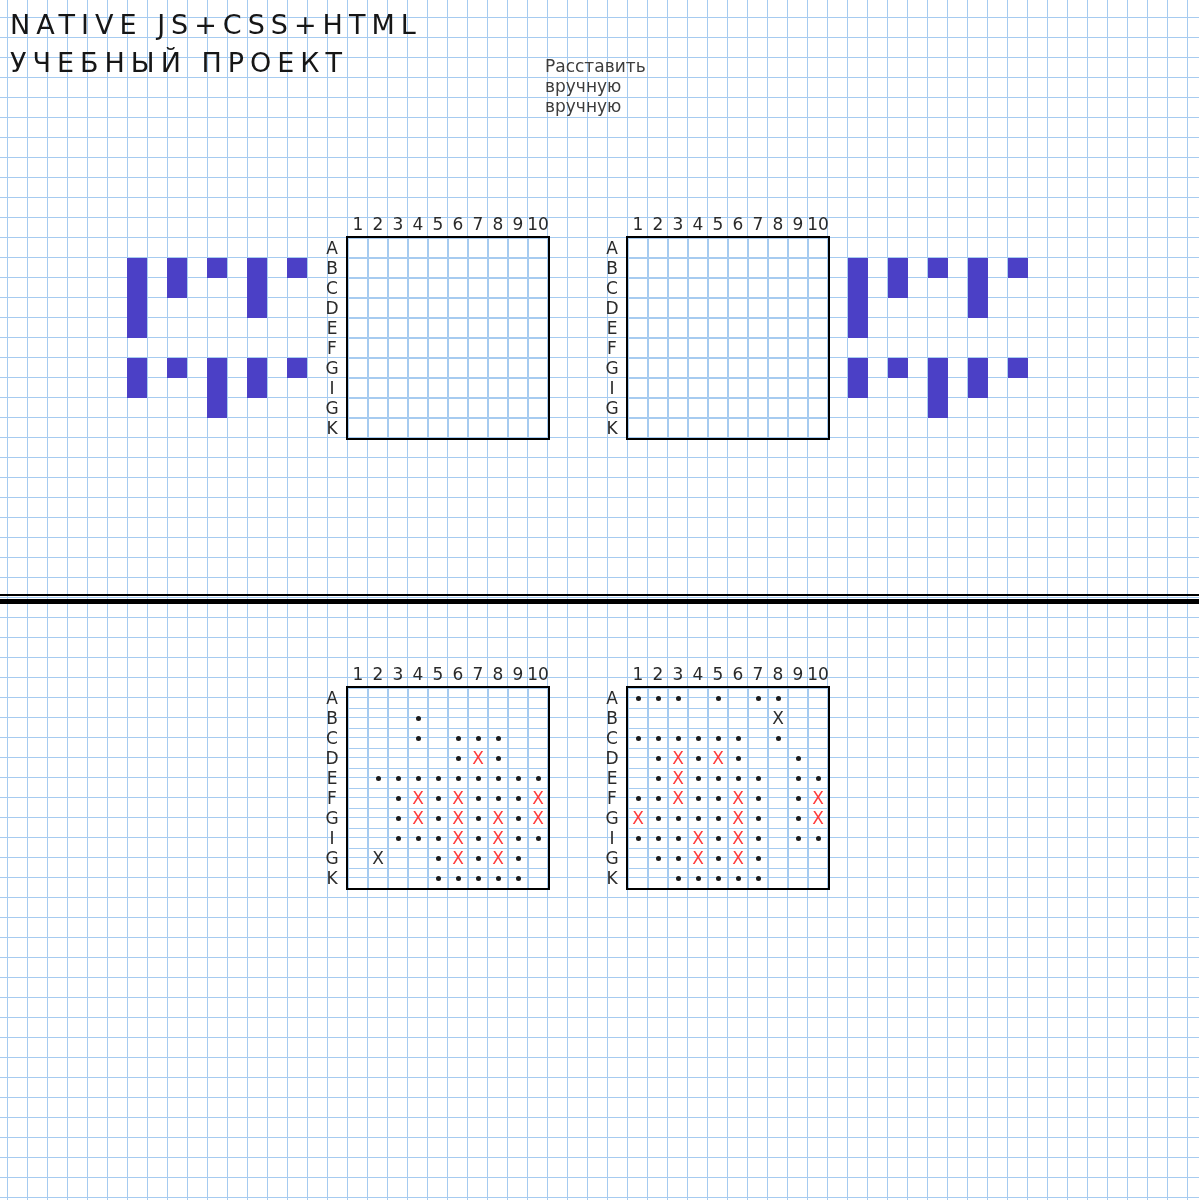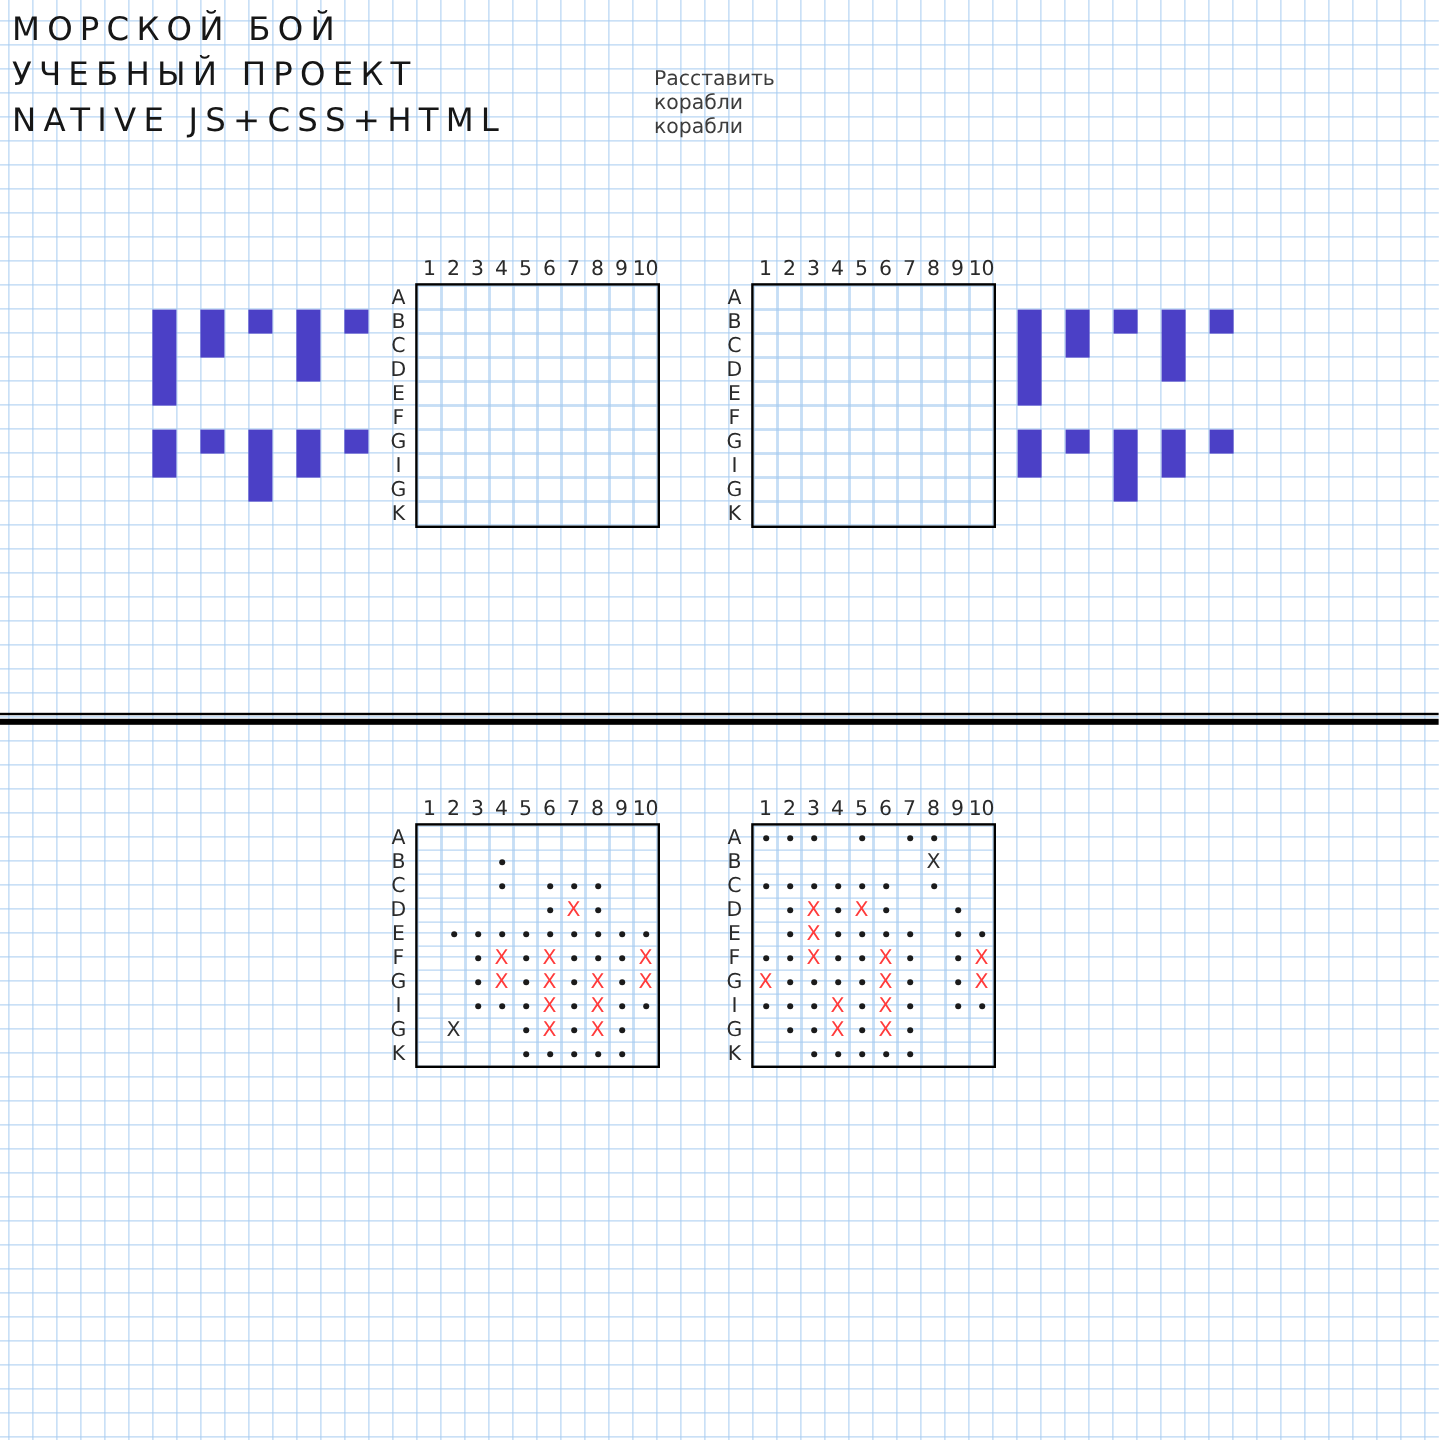--- a/index.html
+++ b/index.html
@@ -44,26 +44,25 @@
   .divider{position:absolute;left:0;width:1199px;background:#000;}
   .divider.thin{top:594px;height:2px;}
   .divider.thick{top:599px;height:5px;}
 </style>
 </head>
 <body>
 
 <div id="app">
 
   <div class="title-block">
-    <div>МОРСКОЙ БОЙ</div>
+    <div>NATIVE JS+CSS+HTML</div>
     <div>УЧЕБНЫЙ ПРОЕКТ</div>
-    <div>NATIVE JS+CSS+HTML</div>
   </div>
 
-  <div class="link manual">Расставить корабли корабли</div>
+  <div class="link manual">Расставить вручную вручную</div>
 
 
   <div class="divider thin"></div>
   <div class="divider thick"></div>
 
 <div class="board-box" style="left: 346px; top: 236px;"></div>
     <div class="col-label" style="left: 348px; top: 214px;">1</div>
     <div class="col-label" style="left: 368px; top: 214px;">2</div>
     <div class="col-label" style="left: 388px; top: 214px;">3</div>
     <div class="col-label" style="left: 408px; top: 214px;">4</div>

